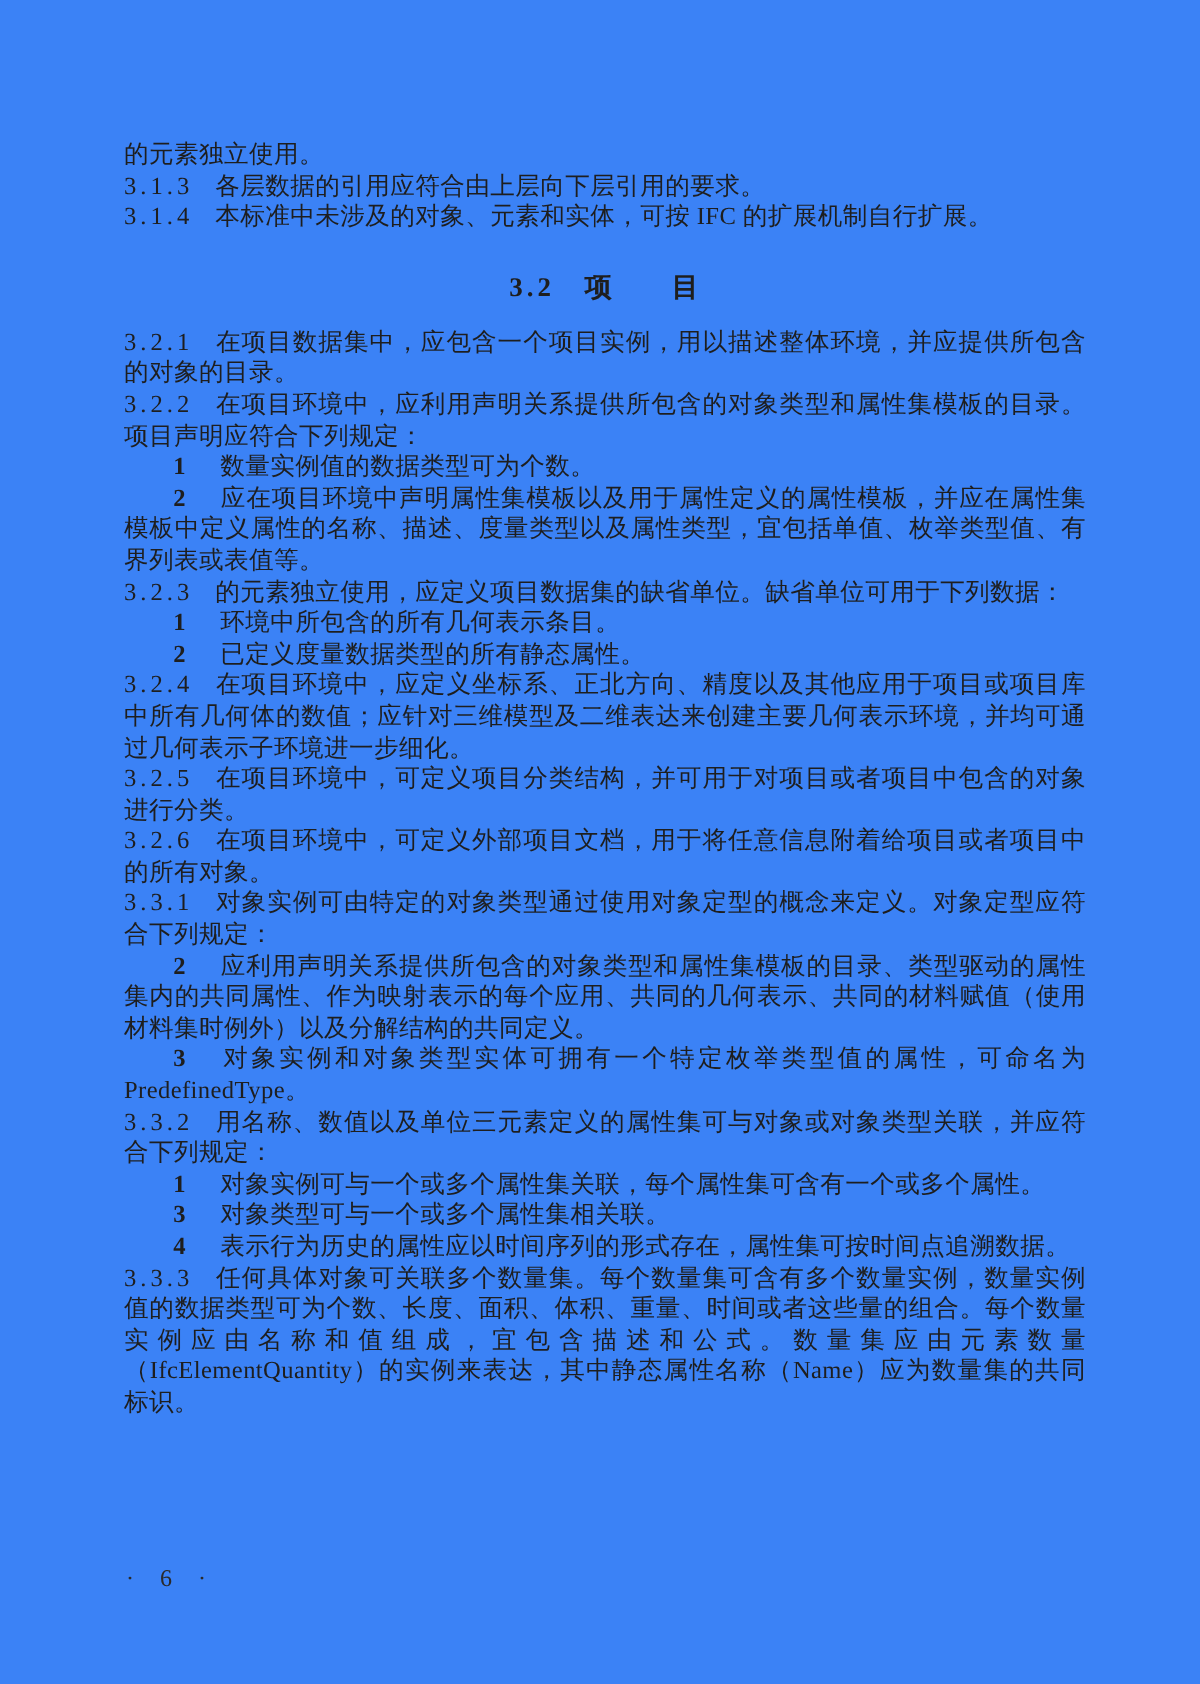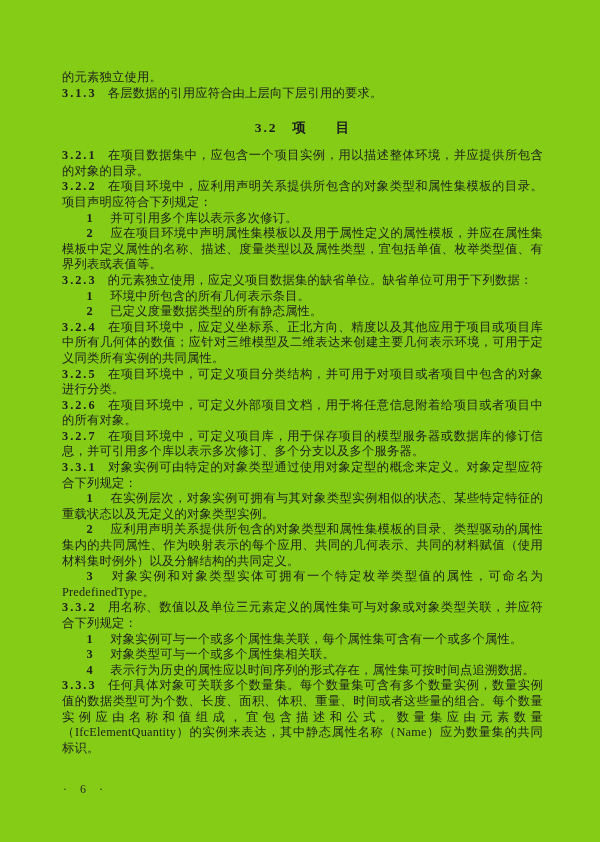--- a/index.html
+++ b/index.html
@@ -5,35 +5,35 @@
   html, body {
     margin: 0;
     padding: 0;
     background: #fbfbf9;
   }
   .page {
     position: relative;
     width: 600px;
     height: 842px;
     box-sizing: border-box;
-    background: #84cc16;
+    background: #3b82f6;
     padding: 70px 57px 0 62px;
     font-family: "Liberation Serif", "DejaVu Serif", serif;
     color: #1e1e1e;
     font-size: 12.3px;
     line-height: 15.6px;
     letter-spacing: 0.2px;
     overflow: hidden;
   }
   .page p {
     margin: 0;
     text-align: justify;
   }
   .clause .num {
-    font-weight: bold;
+    font-weight: normal;
     letter-spacing: 2px;
     padding-right: 0.9em;
     white-space: nowrap;
   }
   .item {
     text-indent: 2em;
   }
   .item .num {
     font-weight: bold;
     padding-right: 1.4em;
@@ -62,50 +62,49 @@
 </style>
 </head>
 <body>
 
 <div class="page">
 
   <p class="cont"><span>的元素独立使用。</span></p>
 
   <p class="clause"><span class="num">3.1.3</span><span>各层数据的引用应符合由上层向下层引用的要求。</span></p>
 
+  <p class="clause"><span class="num">3.1.4</span><span>本标准中未涉及的对象、元素和实体，可按 IFC 的扩展机制自行扩展。</span></p>
 
   <h2 class="heading"><span class="hnum">3.2</span><span class="htitle">项　　目</span></h2>
 
   <p class="clause"><span class="num">3.2.1</span><span>在项目数据集中，应包含一个项目实例，用以描述整体环境，并应提供所包含的对象的目录。</span></p>
 
   <p class="clause"><span class="num">3.2.2</span><span>在项目环境中，应利用声明关系提供所包含的对象类型和属性集模板的目录。项目声明应符合下列规定：</span></p>
 
-  <p class="item"><span class="num">1</span><span>并可引用多个库以表示多次修订。</span></p>
+  <p class="item"><span class="num">1</span><span>数量实例值的数据类型可为个数。</span></p>
 
   <p class="item"><span class="num">2</span><span>应在项目环境中声明属性集模板以及用于属性定义的属性模板，并应在属性集模板中定义属性的名称、描述、度量类型以及属性类型，宜包括单值、枚举类型值、有界列表或表值等。</span></p>
 
   <p class="clause"><span class="num">3.2.3</span><span>的元素独立使用，应定义项目数据集的缺省单位。缺省单位可用于下列数据：</span></p>
 
   <p class="item"><span class="num">1</span><span>环境中所包含的所有几何表示条目。</span></p>
 
   <p class="item"><span class="num">2</span><span>已定义度量数据类型的所有静态属性。</span></p>
 
 
-  <p class="clause"><span class="num">3.2.4</span><span>在项目环境中，应定义坐标系、正北方向、精度以及其他应用于项目或项目库中所有几何体的数值；应针对三维模型及二维表达来创建主要几何表示环境，可用于定义同类所有实例的共同属性。</span></p>
+  <p class="clause"><span class="num">3.2.4</span><span>在项目环境中，应定义坐标系、正北方向、精度以及其他应用于项目或项目库中所有几何体的数值；应针对三维模型及二维表达来创建主要几何表示环境，并均可通过几何表示子环境进一步细化。</span></p>
 
   <p class="clause"><span class="num">3.2.5</span><span>在项目环境中，可定义项目分类结构，并可用于对项目或者项目中包含的对象进行分类。</span></p>
 
   <p class="clause"><span class="num">3.2.6</span><span>在项目环境中，可定义外部项目文档，用于将任意信息附着给项目或者项目中的所有对象。</span></p>
 
-  <p class="clause"><span class="num">3.2.7</span><span>在项目环境中，可定义项目库，用于保存项目的模型服务器或数据库的修订信息，并可引用多个库以表示多次修订、多个分支以及多个服务器。</span></p>
 
 
   <p class="clause"><span class="num">3.3.1</span><span>对象实例可由特定的对象类型通过使用对象定型的概念来定义。对象定型应符合下列规定：</span></p>
 
-  <p class="item"><span class="num">1</span><span>在实例层次，对象实例可拥有与其对象类型实例相似的状态、某些特定特征的重载状态以及无定义的对象类型实例。</span></p>
 
   <p class="item"><span class="num">2</span><span>应利用声明关系提供所包含的对象类型和属性集模板的目录、类型驱动的属性集内的共同属性、作为映射表示的每个应用、共同的几何表示、共同的材料赋值（使用材料集时例外）以及分解结构的共同定义。</span></p>
 
   <p class="item"><span class="num">3</span><span>对象实例和对象类型实体可拥有一个特定枚举类型值的属性，可命名为 PredefinedType。</span></p>
 
   <p class="clause"><span class="num">3.3.2</span><span>用名称、数值以及单位三元素定义的属性集可与对象或对象类型关联，并应符合下列规定：</span></p>
 
   <p class="item"><span class="num">1</span><span>对象实例可与一个或多个属性集关联，每个属性集可含有一个或多个属性。</span></p>
 
 

